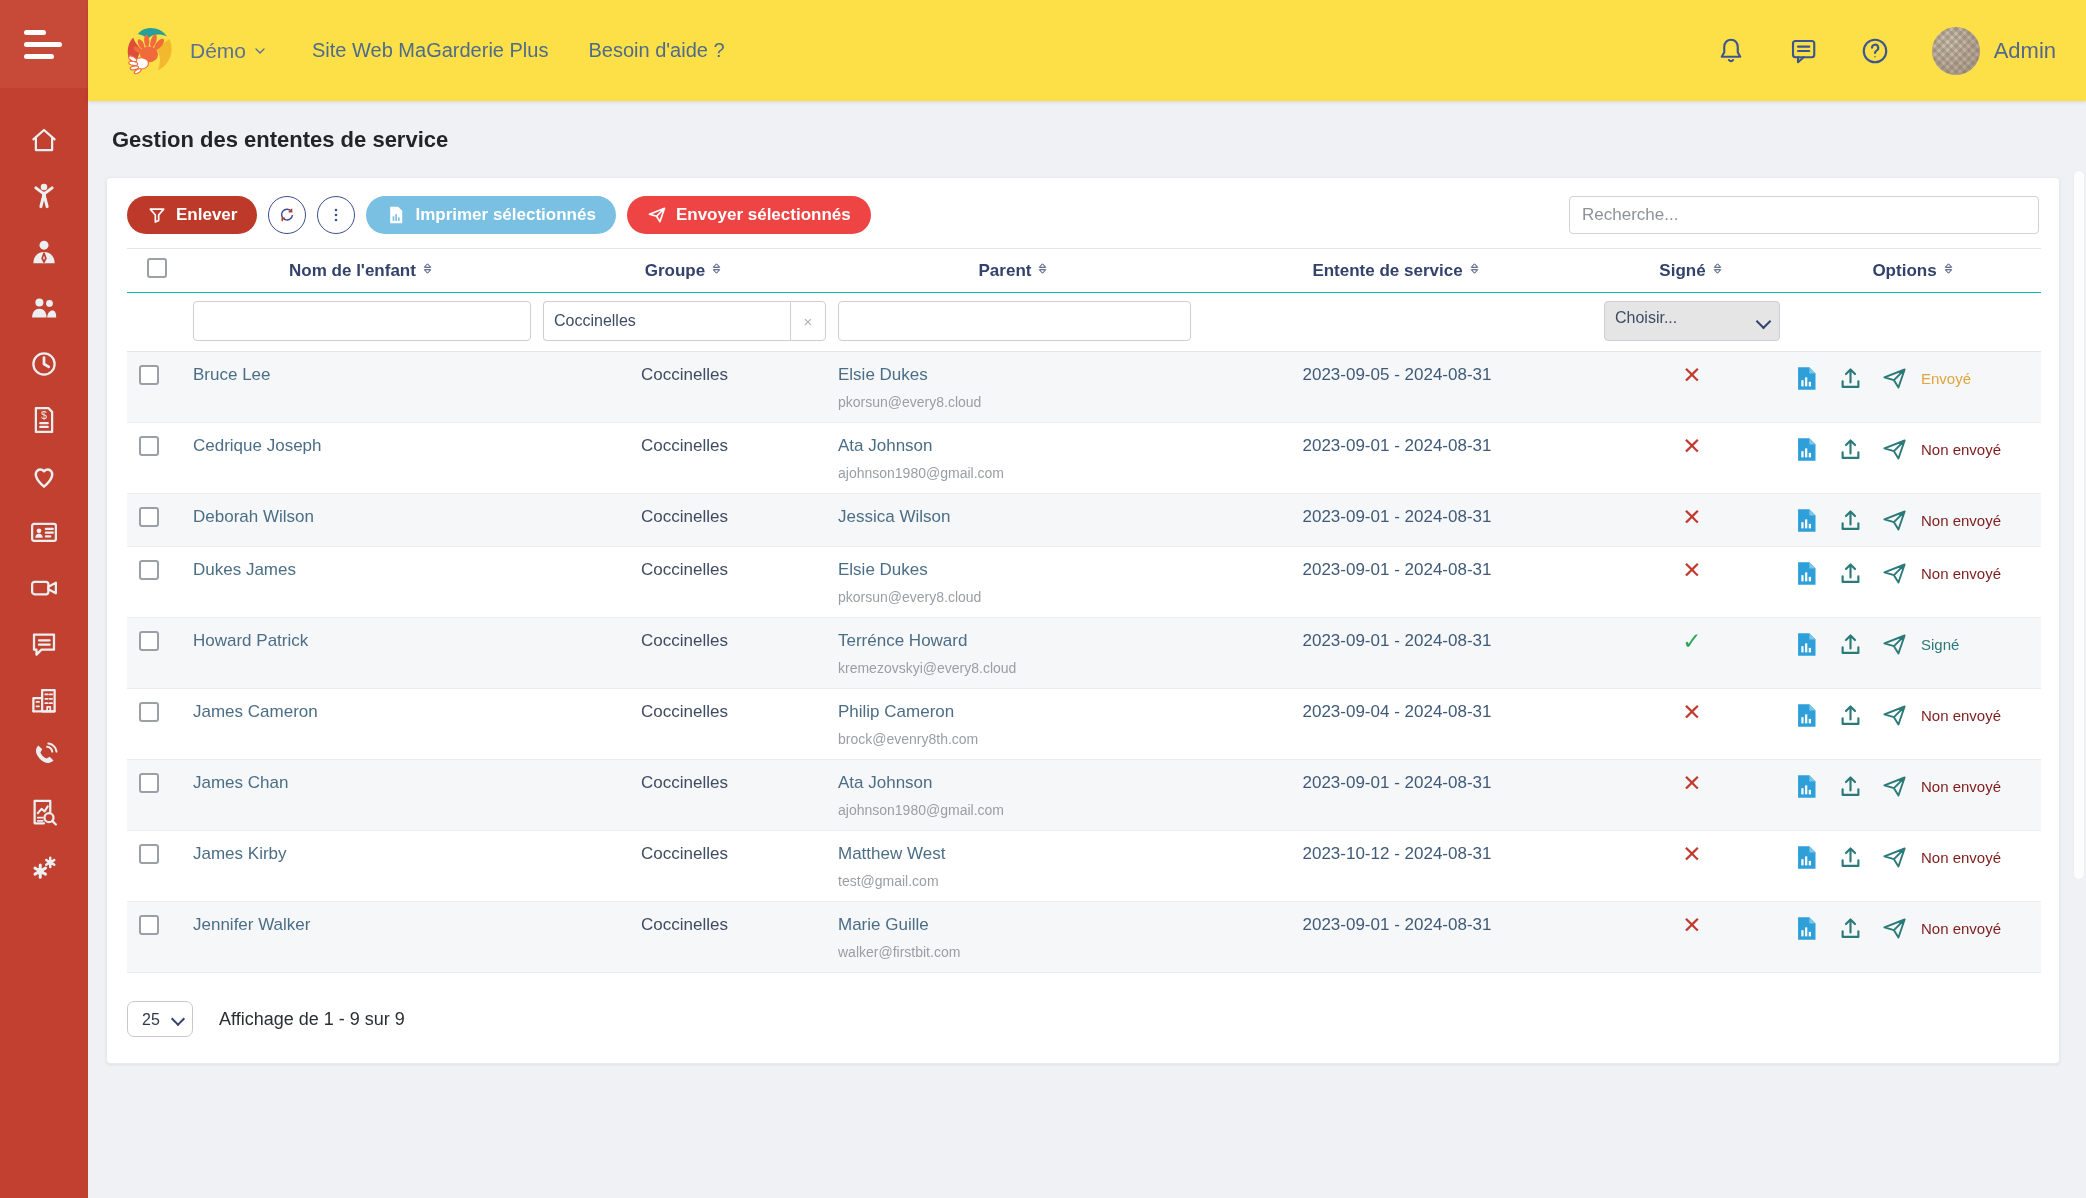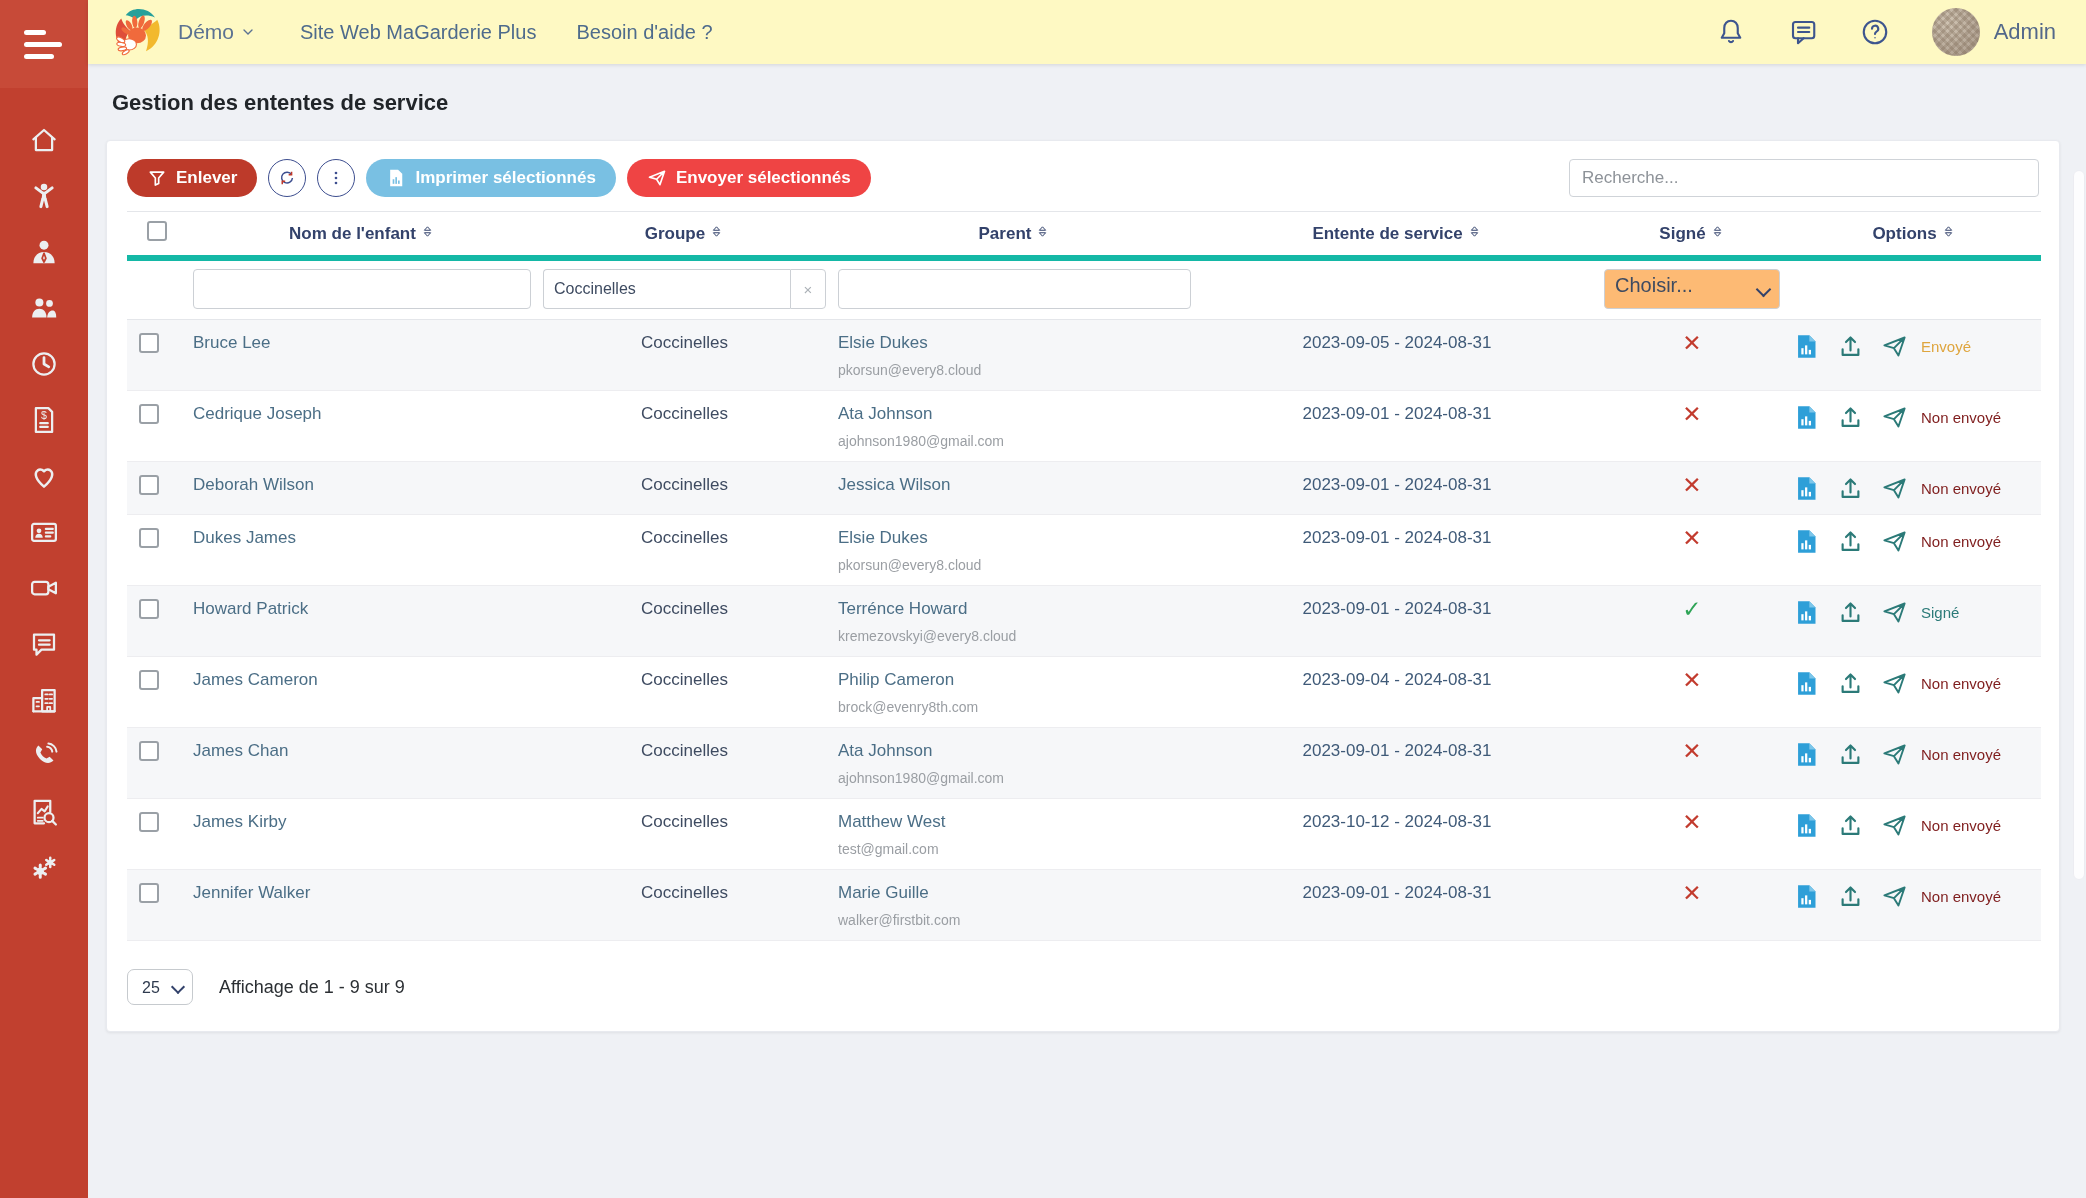--- a/index.html
+++ b/index.html
@@ -21,22 +21,22 @@
     padding-top: 36px; gap: 24px; }
   .s-icon { width: 32px; height: 32px; display: flex; align-items: center;
     justify-content: center; cursor: pointer; }
   .s-icon svg { width: 30px; height: 30px; stroke: #eceff1; fill: none;
     stroke-width: 1.8; stroke-linecap: round; stroke-linejoin: round; }
   .s-icon svg .f { fill: #eceff1; stroke: none; }
 
   
   .main { flex: 1; display: flex; flex-direction: column; min-width: 0; }
 
-  .topbar { height: 64px; background: #fef9c3; display: flex; align-items: center;
-    padding: 0 30px 0 22px; box-shadow: 0 1px 4px rgba(0,0,0,.12); z-index: 5; }
+  .topbar { height: 101px; background: #fde047; display: flex; align-items: center;
+    padding: 0 30px 0 34px; box-shadow: 0 1px 4px rgba(0,0,0,.12); z-index: 5; }
   .logo { width: 54px; height: 54px; margin-right: 14px; }
   .brand { display: flex; align-items: center; gap: 6px; color: #5b7292;
     font-size: 21px; cursor: pointer; margin-right: 44px; }
   .nav-link { color: #4e6b8c; font-size: 20px; margin-right: 40px; cursor: pointer; }
   .top-actions { margin-left: auto; display: flex; align-items: center; gap: 42px; }
   .tb-icon { width: 30px; height: 30px; cursor: pointer; }
   .tb-icon svg { width: 30px; height: 30px; stroke: #3d558e; fill: none;
     stroke-width: 1.7; stroke-linecap: round; stroke-linejoin: round; }
   .user { display: flex; align-items: center; gap: 14px; }
   .avatar { width: 48px; height: 48px; border-radius: 50%; cursor: pointer;
@@ -72,37 +72,37 @@
     border: 1px solid #cfd3d8; border-radius: 4px; padding: 0 12px;
     font-size: 17px; color: #444; font-family: "Liberation Sans", sans-serif; }
   .search-box::placeholder { color: #8d9298; }
 
   
   table { width: 100%; border-collapse: collapse; margin-top: 14px; table-layout: fixed; }
   col.c-check { width: 60px; } col.c-name { width: 350px; } col.c-group { width: 295px; }
   col.c-parent { width: 365px; } col.c-entente { width: 400px; }
   col.c-signed { width: 190px; } col.c-options { width: 254px; }
 
-  thead th { border-top: 1px solid #e4e6ea; border-bottom: 6px solid #14b8a6;
+  thead th { border-top: 1px solid #e4e6ea; border-bottom: 1px solid #14b8a6;
     padding: 9px 4px; font-size: 17px; color: #33426b; text-align: center; }
   .th-inner { display: inline-flex; align-items: center; gap: 4px; cursor: pointer; }
   .sort svg { width: 15px; height: 15px; stroke: #33426b; fill: none; stroke-width: 1.6; }
 
   tr.filter-row td { padding: 8px 6px 10px 6px; border-bottom: 1px solid #e4e6ea; }
   .f-input { width: 100%; height: 40px; border: 1px solid #ccd0d5; border-radius: 4px;
     padding: 0 10px; font-size: 16px; color: #3e4b61;
     font-family: "Liberation Sans", sans-serif; }
   .group-filter { display: flex; width: 100%; }
   .group-filter input { flex: 1; border-radius: 4px 0 0 4px; border-right: none; }
   .clear-btn { width: 36px; height: 40px; border: 1px solid #ccd0d5; background: #fff;
     border-radius: 0 4px 4px 0; color: #aab0b6; font-size: 15px; cursor: pointer; }
   .select-wrap { position: relative; display: inline-block; width: 176px; }
   .select-wrap select { width: 100%; height: 40px; appearance: none;
     -webkit-appearance: none; border: 1px solid #ccd0d5; border-radius: 4px;
-    padding: 0 28px 8px 10px; font-size: 20px; color: #3e4b61; background: #fdba74;
+    padding: 0 28px 8px 10px; font-size: 16px; color: #3e4b61; background: #e5e5e5;
     cursor: pointer; font-family: "Liberation Sans", sans-serif; }
   .select-wrap::after { content: ""; position: absolute; right: 11px; top: 15px;
     width: 9px; height: 9px; border-right: 2px solid #33426b;
     border-bottom: 2px solid #33426b; transform: rotate(45deg); pointer-events: none; }
 
   tbody tr { border-bottom: 1px solid #ededf0; }
   tbody tr:nth-child(odd) { background: #f6f7f9; }
   tbody td { vertical-align: top; padding: 13px 6px 12px 6px; }
   td.cell-check { padding-left: 12px; }
   .cb { appearance: none; -webkit-appearance: none; width: 20px; height: 20px;

